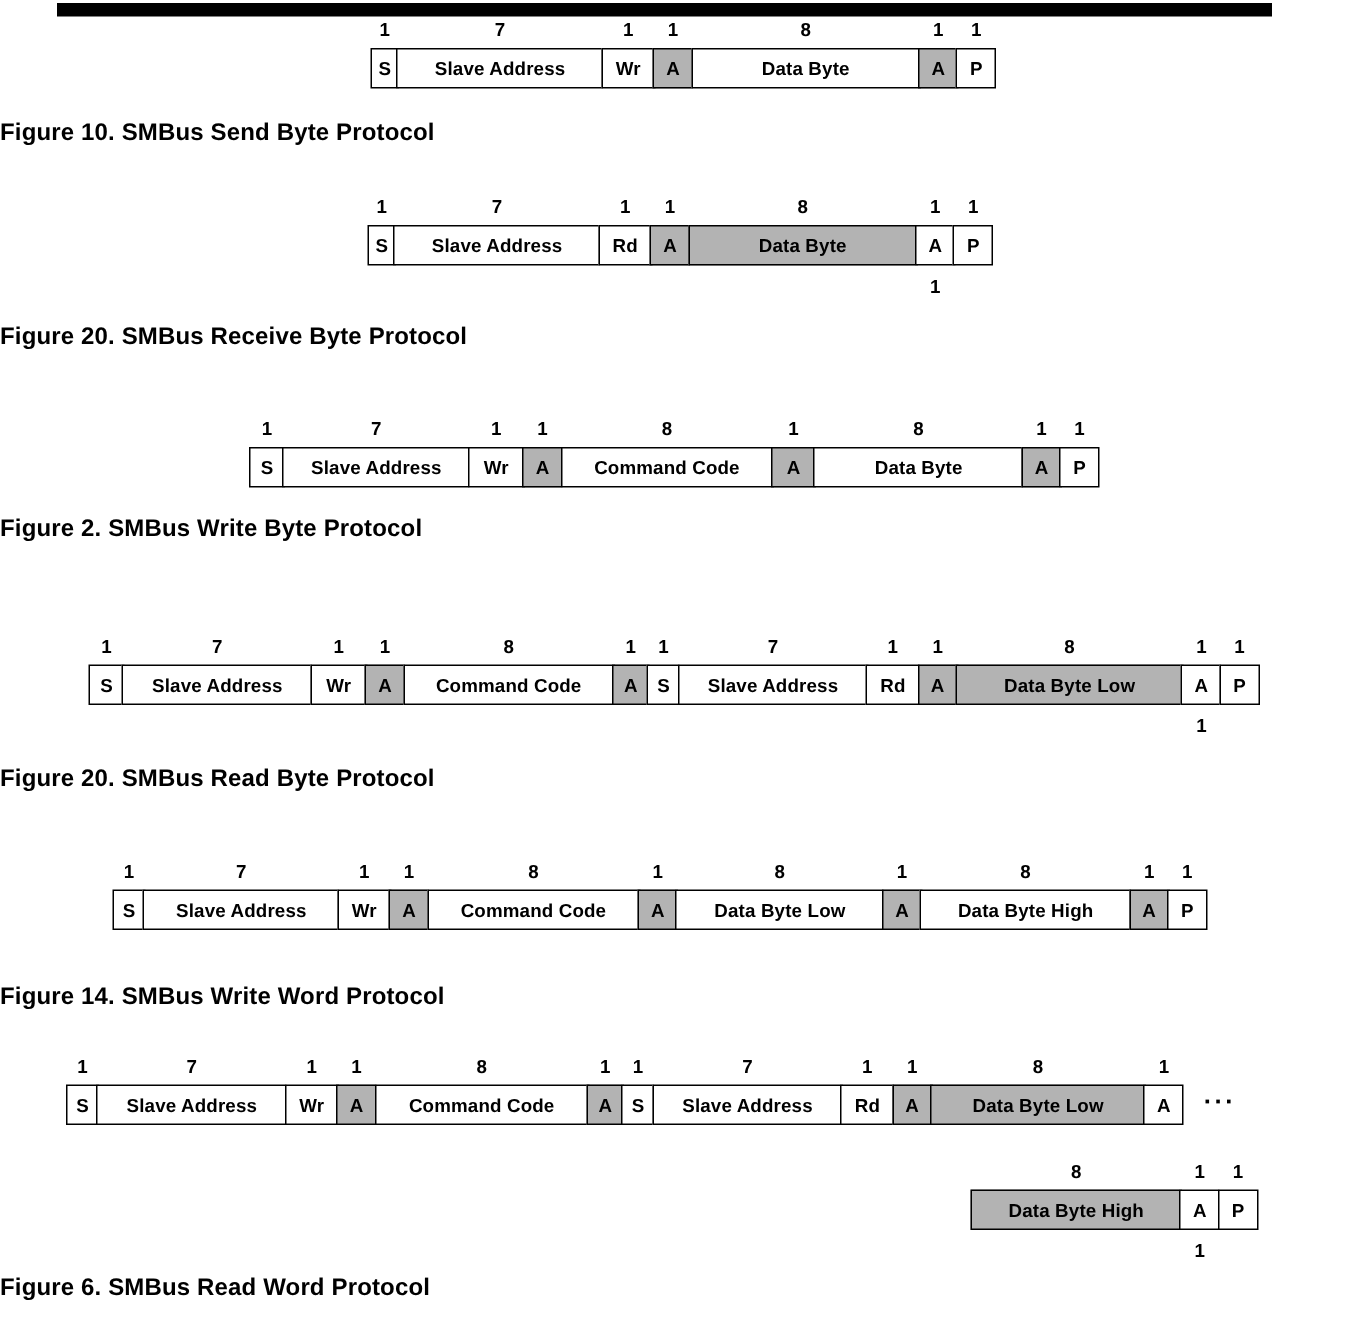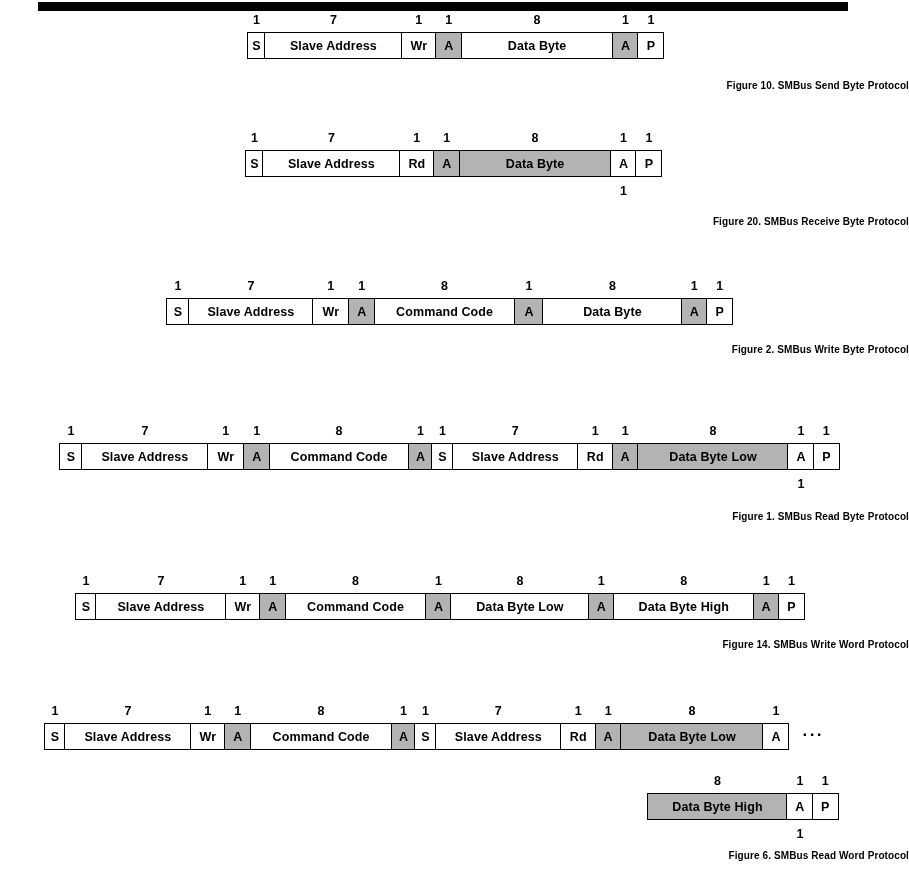--- a/index.html
+++ b/index.html
@@ -77,22 +77,22 @@
     margin-left: 13px;
     font-size: 17px;
     font-weight: bold;
     line-height: 10px;
     letter-spacing: 1.5px;
     align-self: center;
     padding-bottom: 4px;
   }
   .caption {
     position: absolute;
-    text-align: right;
-    font-size: 10px;
+    text-align: left;
+    font-size: 16px;
     font-weight: bold;
     width: 909px;
     left: 0;
     letter-spacing: 0.1px;
   }
   .row2-wrap { position: relative; }
 </style>
 </head>
 <body>
 
@@ -155,39 +155,39 @@
           <div class="cell" style="width: 22px;">S<span class="bits">1</span></div>
           <div class="cell" style="width: 127px;">Slave Address<span class="bits">7</span></div>
           <div class="cell" style="width: 36px;">Rd<span class="bits">1</span></div>
           <div class="cell shaded" style="width: 27px;">A<span class="bits">1</span></div>
           <div class="cell shaded" style="width: 152px;">Data Byte Low<span class="bits">8</span></div>
           <div class="cell" style="width: 27px;">A<span class="bits">1</span><span class="bits-below">1</span></div>
           <div class="cell" style="width: 27px;">P<span class="bits">1</span></div>
         </div>
       </div>
     </div>
-    <div class="caption" style="top: 511px;">Figure 1. SMBus Read Byte Protocol</div>
+    <div class="caption" style="top: 511px;">Figure 20. SMBus Read Byte Protocol</div>
     <div class="figure" style="left: 75px; top: 593px;">
       <div class="row2-wrap">
         <div class="proto-row">
           <div class="cell" style="width: 22px;">S<span class="bits">1</span></div>
           <div class="cell" style="width: 131px;">Slave Address<span class="bits">7</span></div>
           <div class="cell" style="width: 36px;">Wr<span class="bits">1</span></div>
           <div class="cell shaded" style="width: 27px;">A<span class="bits">1</span></div>
           <div class="cell" style="width: 142px;">Command Code<span class="bits">8</span></div>
           <div class="cell shaded" style="width: 27px;">A<span class="bits">1</span></div>
           <div class="cell" style="width: 139px;">Data Byte Low<span class="bits">8</span></div>
           <div class="cell shaded" style="width: 27px;">A<span class="bits">1</span></div>
           <div class="cell" style="width: 141px;">Data Byte High<span class="bits">8</span></div>
           <div class="cell shaded" style="width: 27px;">A<span class="bits">1</span></div>
           <div class="cell" style="width: 27px;">P<span class="bits">1</span></div>
         </div>
       </div>
     </div>
-    <div class="caption" style="top: 639px;">Figure 14. SMBus Write Word Protocol</div>
+    <div class="caption" style="top: 656px;">Figure 14. SMBus Write Word Protocol</div>
     <div class="figure" style="left: 44px; top: 723px;">
       <div class="row2-wrap">
         <div class="proto-row">
           <div class="cell" style="width: 22px;">S<span class="bits">1</span></div>
           <div class="cell" style="width: 127px;">Slave Address<span class="bits">7</span></div>
           <div class="cell" style="width: 36px;">Wr<span class="bits">1</span></div>
           <div class="cell shaded" style="width: 27px;">A<span class="bits">1</span></div>
           <div class="cell" style="width: 143px;">Command Code<span class="bits">8</span></div>
           <div class="cell shaded" style="width: 25px;">A<span class="bits">1</span></div>
           <div class="cell" style="width: 22px;">S<span class="bits">1</span></div>

